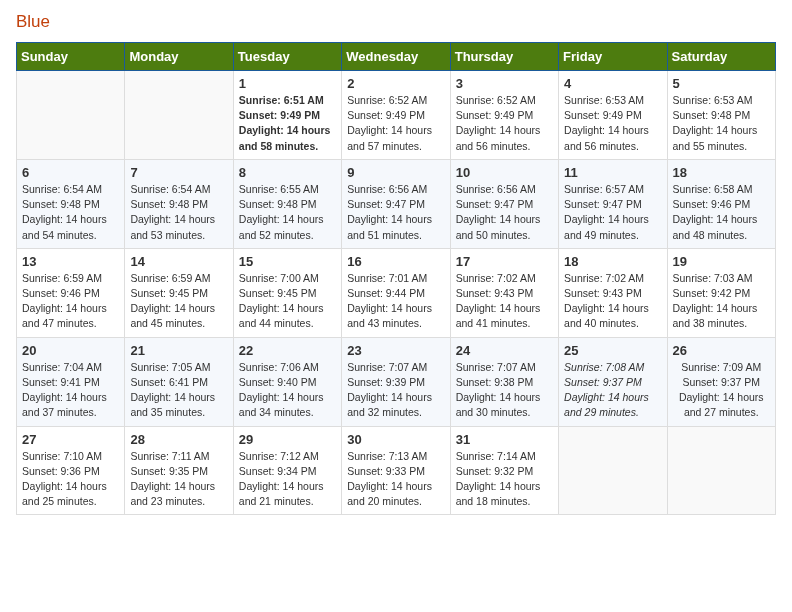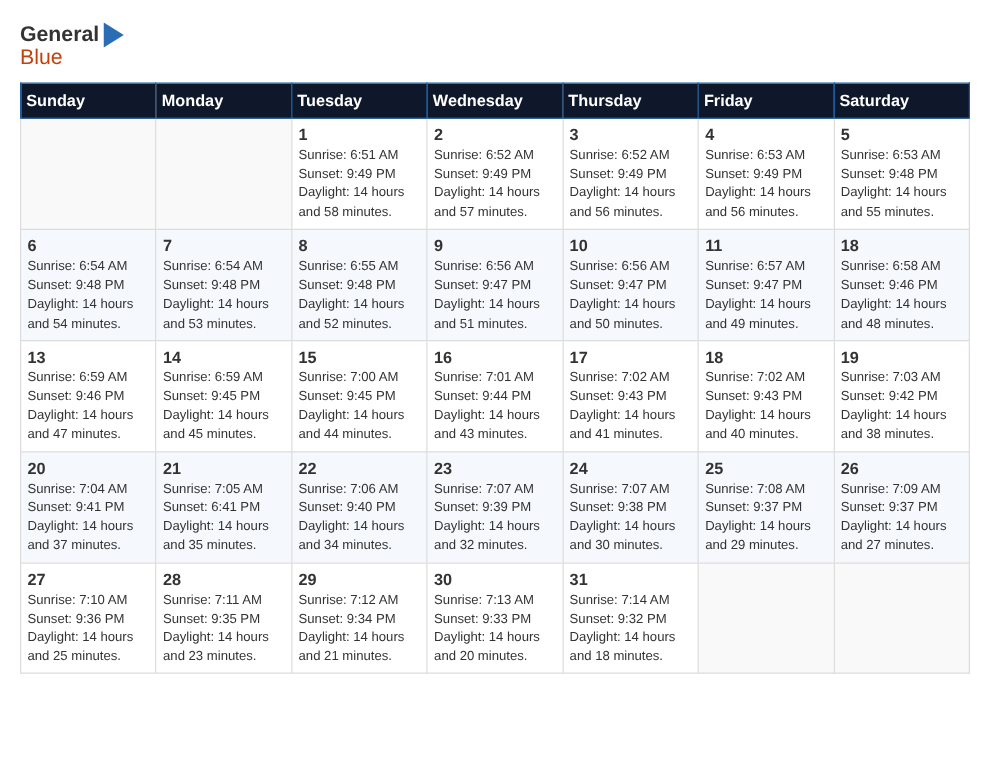--- a/index.html
+++ b/index.html
@@ -43,21 +43,21 @@
     .location {
       font-size: 15px;
       color: #555;
     }
     .calendar {
       width: 100%;
       border-collapse: collapse;
       border: 1px solid #ccc;
     }
     .calendar th {
-      background: #0f172a;
+      background: #4d7c0f;
       color: #fff;
       font-size: 13px;
       font-weight: bold;
       padding: 6px 4px;
       text-align: left;
       border: 1px solid #1a5a9a;
     }
     .calendar td {
       vertical-align: top;
       padding: 5px 5px 5px 5px;
@@ -88,26 +88,20 @@
     }
     .empty-cell {
       background: #f9f9f9 !important;
     }
   </style>
 </head>
 <body>
 
 <div class="header">
   <div class="logo-wrapper">
-    <div class="logo-row">
-      <span style="font-size:17px;font-weight:bold;color:#333;">General</span>
-      <svg class="logo-icon" viewBox="0 0 20 24" xmlns="http://www.w3.org/2000/svg">
-        <polygon points="2,22 18,12 2,2" fill="#2a6db5"></polygon>
-      </svg>
-    </div>
     <span style="font-size:17px;font-weight:normal;color:#c2410c;margin-top:-4px;">Blue</span>
   </div>
   <div class="title-block">
     <div class="month-year"></div>
     <div class="location"></div>
   </div>
 </div>
 
 <table class="calendar">
   <thead>
@@ -120,21 +114,21 @@
         <th>Friday</th>
         <th>Saturday</th>
       </tr>
   </thead>
   <tbody id="calendar-body">
   <tr>
         <td class="empty-cell"></td>
         <td class="empty-cell"></td>
         <td>
           <span class="day-num">1</span>
-          <div class="day-info" style="white-space: pre-line;">Sunrise: 6:51 AM
+          <div class="day-info" style="white-space: pre-line; font-weight: bold;">Sunrise: 6:51 AM
 Sunset: 9:49 PM
 Daylight: 14 hours and 58 minutes.</div>
         </td>
         <td>
           <span class="day-num">2</span>
           <div class="day-info" style="white-space: pre-line;">Sunrise: 6:52 AM
 Sunset: 9:49 PM
 Daylight: 14 hours and 57 minutes.</div>
         </td>
         <td>
@@ -270,27 +264,27 @@
 Daylight: 14 hours and 32 minutes.</div>
         </td>
         <td>
           <span class="day-num">24</span>
           <div class="day-info" style="white-space: pre-line;">Sunrise: 7:07 AM
 Sunset: 9:38 PM
 Daylight: 14 hours and 30 minutes.</div>
         </td>
         <td>
           <span class="day-num">25</span>
-          <div class="day-info" style="white-space: pre-line;">Sunrise: 7:08 AM
+          <div class="day-info" style="white-space: pre-line; font-style: italic;">Sunrise: 7:08 AM
 Sunset: 9:37 PM
 Daylight: 14 hours and 29 minutes.</div>
         </td>
         <td>
           <span class="day-num">26</span>
-          <div class="day-info" style="white-space: pre-line;">Sunrise: 7:09 AM
+          <div class="day-info" style="white-space: pre-line; text-align: center;">Sunrise: 7:09 AM
 Sunset: 9:37 PM
 Daylight: 14 hours and 27 minutes.</div>
         </td>
       </tr>
       <tr>
         <td>
           <span class="day-num">27</span>
           <div class="day-info" style="white-space: pre-line;">Sunrise: 7:10 AM
 Sunset: 9:36 PM
 Daylight: 14 hours and 25 minutes.</div>

